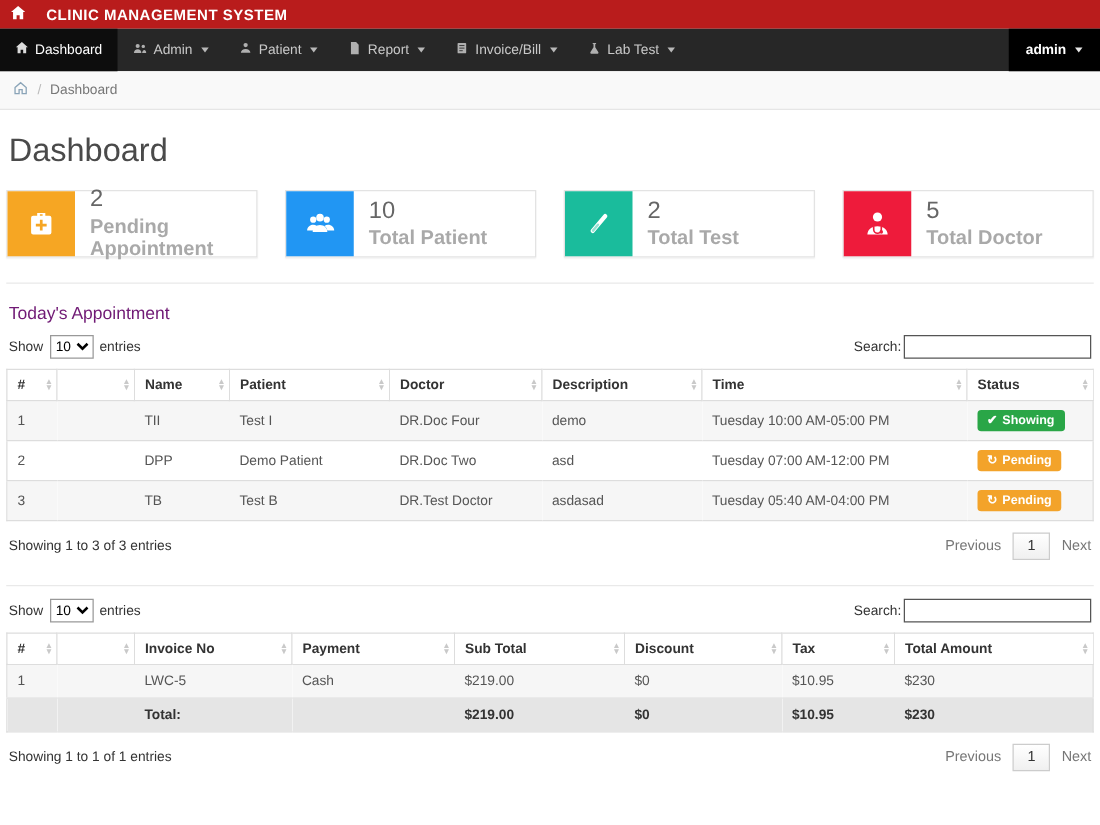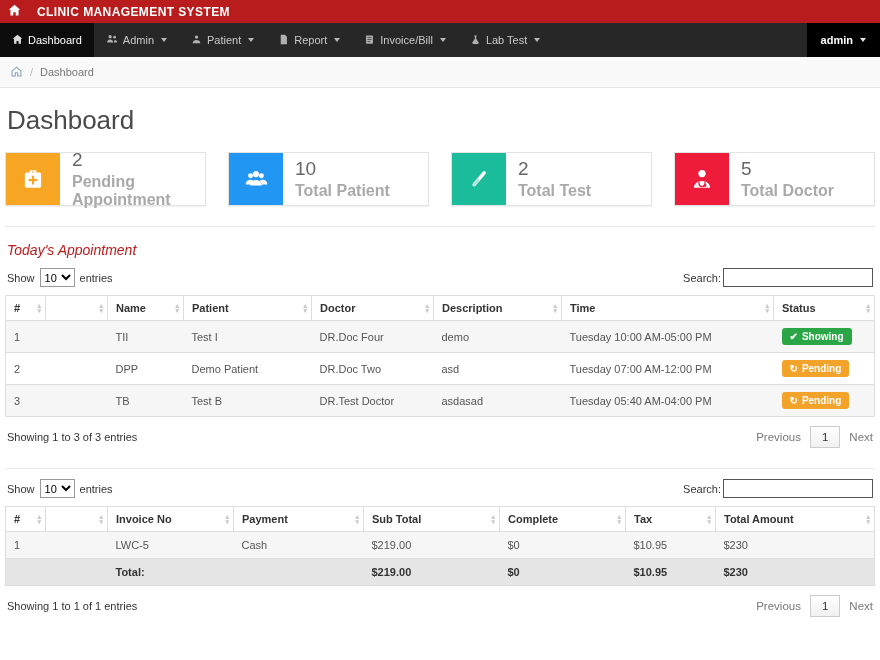--- a/index.html
+++ b/index.html
@@ -49,21 +49,21 @@
   }
   .stat-icon { width:54px; flex:0 0 54px; display:flex; align-items:center; justify-content:center; }
   .stat-icon.orange { background:#f6a623; }
   .stat-icon.blue   { background:#2196f3; }
   .stat-icon.teal   { background:#1abc9c; }
   .stat-icon.red    { background:#ee1b3b; }
   .stat-body { padding:6px 12px; display:flex; flex-direction:column; justify-content:center; }
   .stat-value { font-size:19px; color:#666; line-height:1.15; }
   .stat-label { font-size:16px; color:#a9a9a9; margin-top:2px;font-weight:bold; }
   .section-divider { border:none; border-top:1px solid #e9e9e9; margin:20px 0 0; }
-  .section-title { font-size:14px; color:#b91c1c; font-weight:400; margin:15px 2px 10px;font-style:italic; }
+  .section-title { font-size:14px; color:#701a75; font-weight:400; margin:15px 2px 10px; }
   
   .table-controls {
     display:flex; justify-content:space-between; align-items:center;
     font-size:11px; color:#333; margin:10px 2px 8px;
   }
   .show-group { display:flex; align-items:center; gap:5px; }
   .show-group select { font-size:11px; height:19px; border:1px solid #999; background:#fff; }
   .search-group { display:flex; align-items:center; gap:2px; }
   .search-group input {
     width:150px; height:19px; border:1px solid #555; font-size:11px; padding:0 4px;
@@ -389,21 +389,21 @@
         <col style="width:90px">
         <col>
     </colgroup>
     <thead>
       <tr>
         <th><span>#</span><span class="sort"></span></th>
         <th><span></span><span class="sort"></span></th>
         <th><span>Invoice No</span><span class="sort"></span></th>
         <th><span>Payment</span><span class="sort"></span></th>
         <th><span>Sub Total</span><span class="sort"></span></th>
-        <th><span>Complete</span><span class="sort"></span></th>
+        <th><span>Discount</span><span class="sort"></span></th>
         <th><span>Tax</span><span class="sort"></span></th>
         <th><span>Total Amount</span><span class="sort"></span></th>
       </tr>
     </thead>
     <tbody>
       <tr>
         <td>1</td>
         <td></td>
         <td>LWC-5</td>
         <td>Cash</td>

